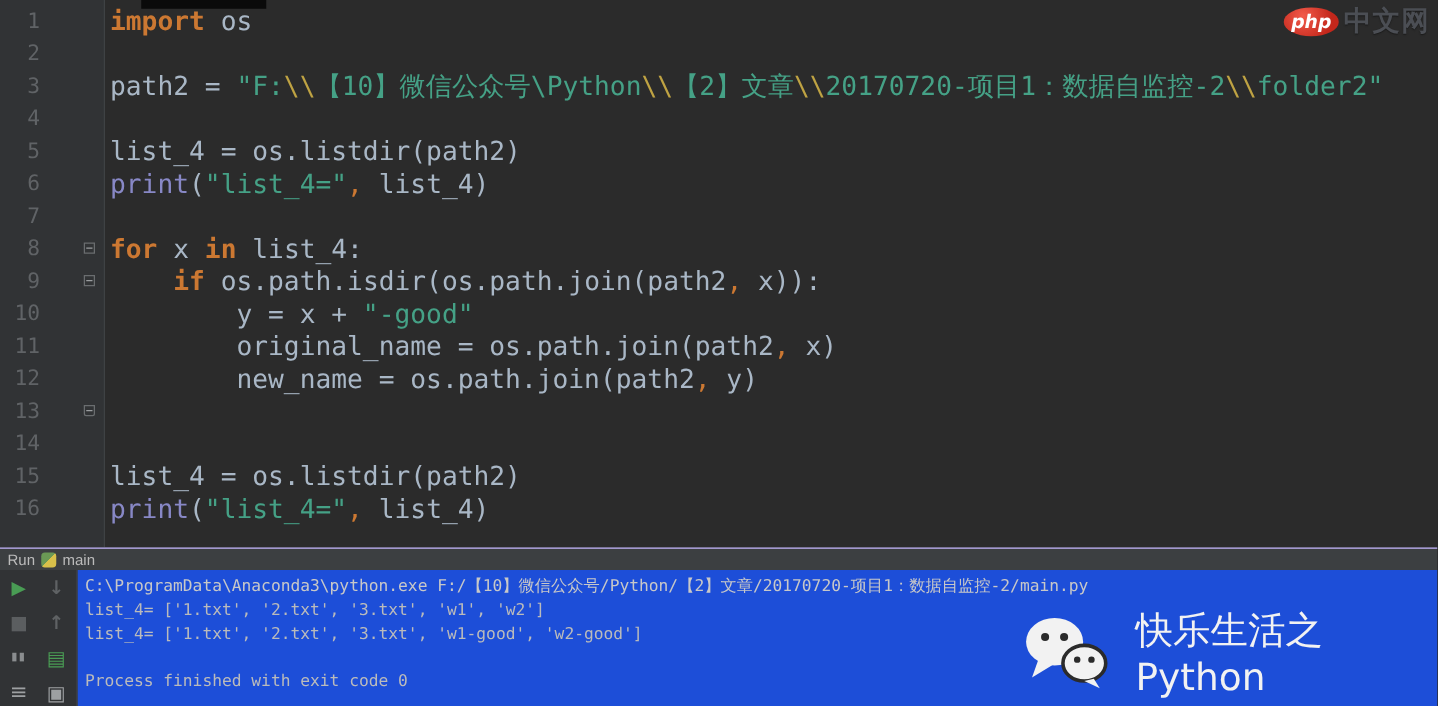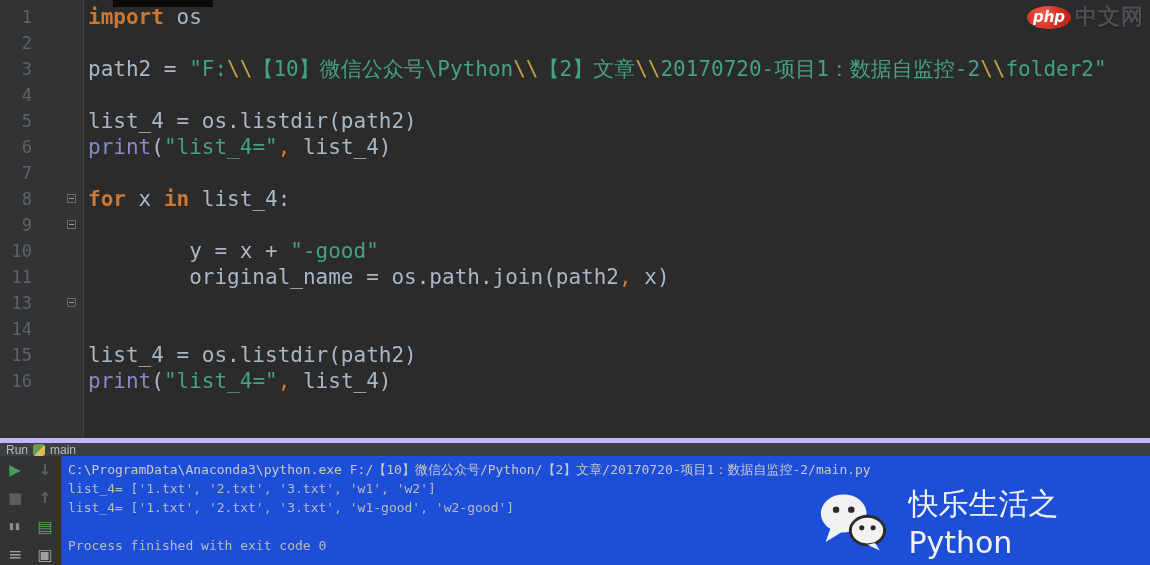--- a/index.html
+++ b/index.html
@@ -30,21 +30,21 @@
   .code { white-space:pre; font-size:21px; color:#a9b7c6; padding-left:4px; }
   .c-pl  { color:#a9b7c6;margin-top:12px; }
   .c-kw  { color:#cc7832; font-weight:bold; }
   .c-str { color:#45a186; }
   .c-esc { color:#bfa343; }
   .c-fn  { color:#8888c6; }
   .c-pun { color:#cc7832; }
 
   
   .run-bar { position:absolute; left:0; top:438px; width:1150px; height:18px; background:#3c3f41;
-             border-top:5px solid #c4b5fd; display:flex; align-items:center; gap:5px; padding-left:6px;
+             border-top:1px solid #c4b5fd; display:flex; align-items:center; gap:5px; padding-left:6px;
              font-family:"Liberation Sans", sans-serif; font-size:12px; color:#bbbbbb; }
   .py-icon { width:12px; height:12px; border-radius:3px;
              background:linear-gradient(135deg, #6a9955 0 50%, #d8c04a 50% 100%); }
 
   
   .console { position:absolute; left:0; top:456px; width:1150px; height:109px; background:#1d4ed8; }
   .console-toolbar { position:absolute; left:0; top:0; width:62px; height:109px; background:#313335;
                      border-right:1px solid #3f4244; display:flex; }
   .tb-col { width:30px; display:flex; flex-direction:column; align-items:center; padding-top:5px; gap:10px; }
   .tbicon { width:18px; height:18px; display:flex; align-items:center; justify-content:center;
@@ -111,30 +111,36 @@
         <div class="foldcol">
           <span class="fold-mark fold-start"></span>
         </div>
         <div class="code"><span class="c-kw">for</span><span class="c-pl"> x </span><span class="c-kw">in</span><span class="c-pl"> list_4:</span></div>
       </div>
       <div class="row">
         <div class="num">9</div>
         <div class="foldcol">
           <span class="fold-mark fold-start"></span>
         </div>
+        <div class="code"><span class="c-pl">    </span><span class="c-kw">if</span><span class="c-pl"> os.path.isdir(os.path.join(path2</span><span class="c-pun">,</span><span class="c-pl"> x)):</span></div>
       </div>
       <div class="row">
         <div class="num">10</div>
         <div class="foldcol"></div>
         <div class="code"><span class="c-pl">        y = x + </span><span class="c-str">"-good"</span></div>
       </div>
       <div class="row">
         <div class="num">11</div>
         <div class="foldcol"></div>
         <div class="code"><span class="c-pl">        original_name = os.path.join(path2</span><span class="c-pun">,</span><span class="c-pl"> x)</span></div>
+      </div>
+      <div class="row">
+        <div class="num">12</div>
+        <div class="foldcol"></div>
+        <div class="code"><span class="c-pl">        new_name = os.path.join(path2</span><span class="c-pun">,</span><span class="c-pl"> y)</span></div>
       </div>
       <div class="row">
         <div class="num">13</div>
         <div class="foldcol">
           <span class="fold-mark fold-end"></span>
         </div>
       </div>
       <div class="row">
         <div class="num">14</div>
         <div class="foldcol"></div>

